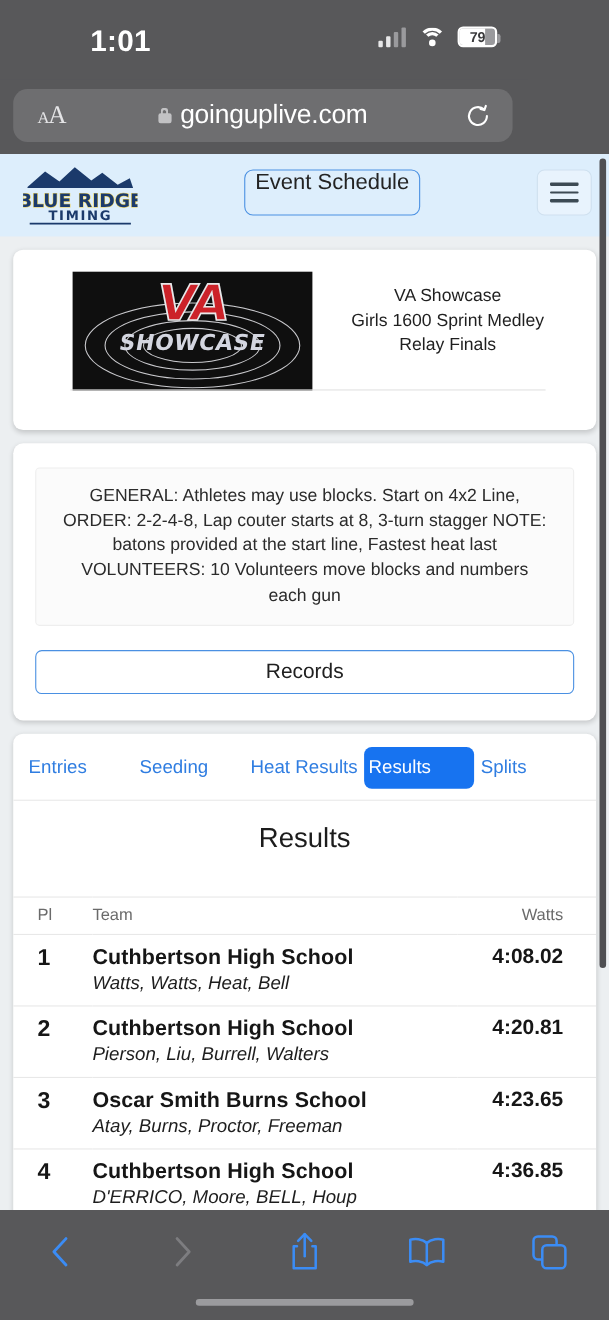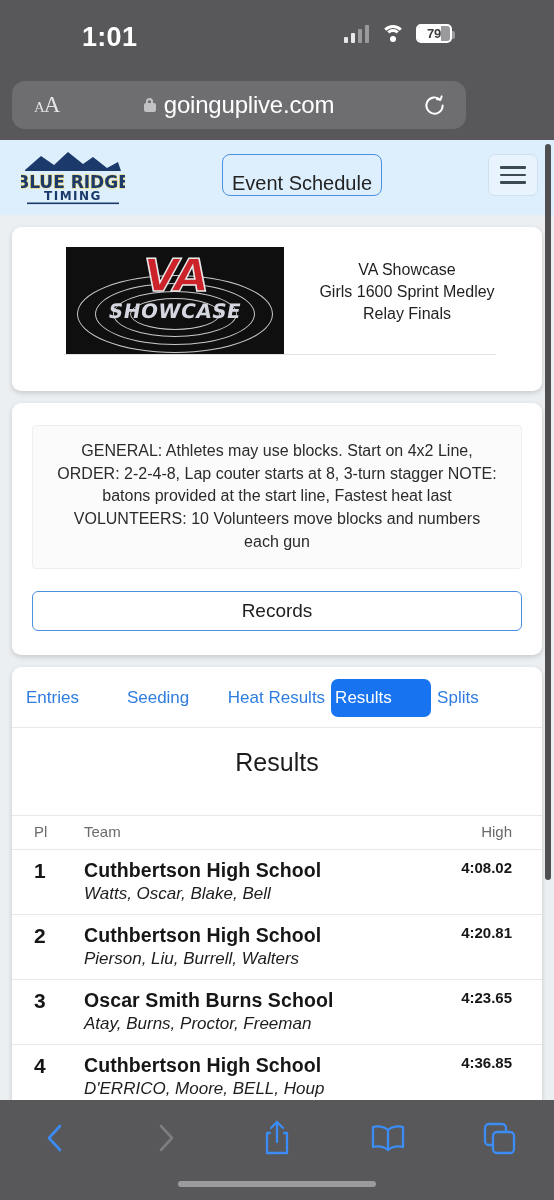--- a/index.html
+++ b/index.html
@@ -126,21 +126,21 @@
   }
   #brand-logo {
     position: absolute; left: 21px; top: 8px;
     width: 104px; height: 58px;
   }
   #event-schedule-btn {
     position: absolute; left: 222px; top: 14px;
     width: 160px; height: 42px;
     border: 1.6px solid #4a90e2; border-radius: 8px;
     background: #ddeefc;
-    display: flex; align-items: flex-end; justify-content: center;
+    display: flex; align-items: flex-start; justify-content: center;
     color: #232323; font-size: 20px;
   }
   #menu-button {
     position: absolute; right: 16px; top: 14px;
     width: 50px; height: 42px;
     border: 1px solid #cfe0ef; border-radius: 7px;
     background: #e8f3fd;
     display: flex; flex-direction: column; align-items: center;
     justify-content: center; gap: 5px;
   }
@@ -257,21 +257,21 @@
   td.cell-team .team-name {
     font-size: 19.5px; font-weight: bold; color: #161616;
     letter-spacing: 0.1px;
   }
   td.cell-team .team-members {
     font-size: 17px; font-style: italic; color: #1d1d1d;
     margin-top: 2px;
   }
   td.cell-time {
     text-align: right; padding-right: 30px !important;
-    font-size: 15px; font-weight: bold; color: #161616;
+    font-size: 19px; font-weight: bold; color: #161616;
     white-space: nowrap;
   }
 
   
   #page-scrollbar {
     position: absolute; right: 3px; top: 144px;
     width: 6px; height: 736px;
     background: #4f4f52; border-radius: 3px;
   }
 
@@ -397,29 +397,29 @@
         <div class="tab">Splits</div>
       </div>
 
       <div id="results-heading">Results</div>
 
       <table id="results-table">
         <thead>
           <tr>
             <th class="col-pl">Pl</th>
             <th class="col-team">Team</th>
-            <th class="col-time">High</th>
+            <th class="col-time">Watts</th>
           </tr>
         </thead>
         <tbody>
           <tr>
             <td class="cell-pl">1</td>
             <td class="cell-team">
               <div class="team-name">Cuthbertson High School</div>
-              <div class="team-members">Watts, Oscar, Blake, Bell</div>
+              <div class="team-members">Watts, Watts, Heat, Bell</div>
             </td>
             <td class="cell-time">4:08.02</td>
           </tr>
           <tr>
             <td class="cell-pl">2</td>
             <td class="cell-team">
               <div class="team-name">Cuthbertson High School</div>
               <div class="team-members">Pierson, Liu, Burrell, Walters</div>
             </td>
             <td class="cell-time">4:20.81</td>

